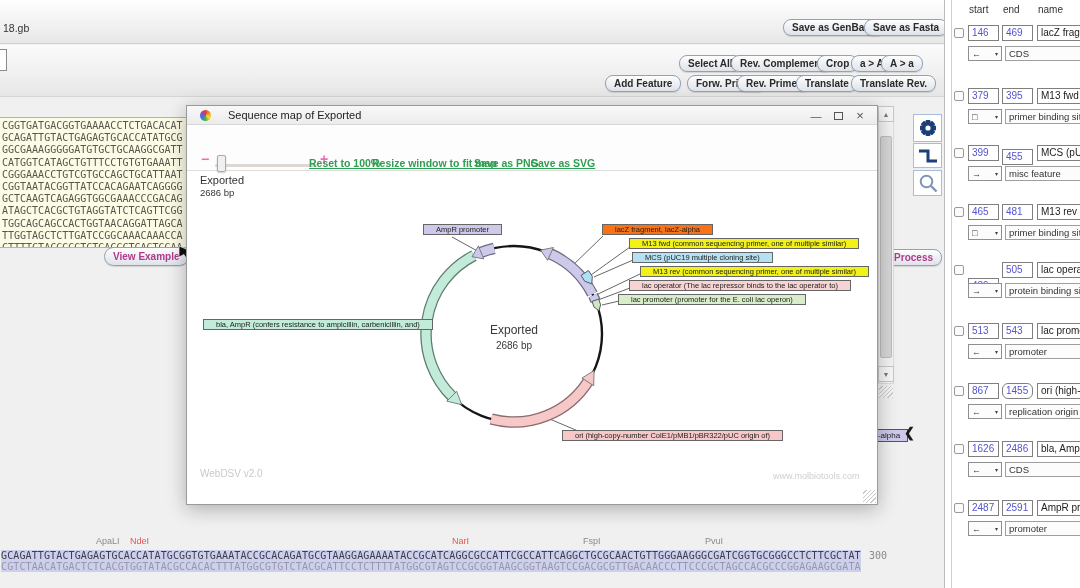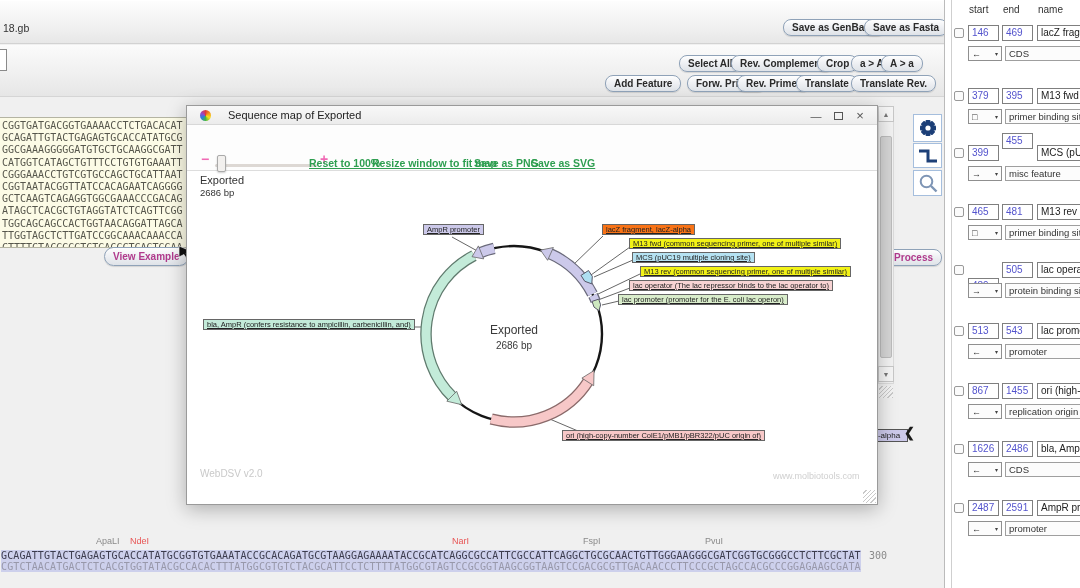--- a/index.html
+++ b/index.html
@@ -101,21 +101,21 @@
   .map-header-name { position:absolute; left:13px; top:68px; font-size:11px; color:#333; }
   .map-header-len  { position:absolute; left:13px; top:81px; font-size:9.5px; color:#333; }
   .map-center-name { position:absolute; left:277px; top:217px; width:100px; text-align:center; font-size:12px; color:#3a3a3a; }
   .map-center-len  { position:absolute; left:277px; top:234px; width:100px; text-align:center; font-size:10px; color:#3a3a3a; }
   .popup-footer-app  { position:absolute; left:13px; top:362px; font-size:10px; color:#c9c9c9; }
   .popup-footer-site { position:absolute; left:586px; top:365px; font-size:9px; color:#cfcfcf; }
   .popup-grip { position:absolute; right:1px; bottom:1px; width:13px; height:13px;
     background:repeating-linear-gradient(135deg,#fff 0 2px,#c9c9c9 2px 3px); }
 
   .map-label { position:absolute; z-index:11; border:1px solid #666; color:#222; font-size:7.5px;
-    line-height:9px; padding:0px 3px; white-space:nowrap;text-decoration:underline; }
+    line-height:9px; padding:0px 12px; white-space:nowrap; }
 
   .map-svg { position:absolute; left:0; top:0; width:692px; height:400px; pointer-events:none; }
 
   
   .enzyme-label { position:absolute; top:536px; font-size:9px; z-index:1; }
   .strand { position:absolute; left:1px; font-family:"DejaVu Sans Mono", monospace; font-size:10px;
     letter-spacing:0.12px; background:#cdd0ec; white-space:pre; z-index:1; line-height:11px; }
   .strand.top { top:550px; color:#3c3c4e; }
   .strand.bottom { top:561px; color:#9898aa; }
   .seq-pos { position:absolute; left:869px; top:550px; font-size:10px; color:#8a8a8a; z-index:1;
@@ -224,21 +224,21 @@
       <div class="fbox num" style="left: 968px; top: 88px; width: 31px; z-index: 2;">379</div>
       <div class="fbox num" style="left: 1002px; top: 88px; width: 31px; z-index: 2;">395</div>
       <div class="fbox nm" style="left: 1037px; top: 88px; width: 70px; z-index: 2;">M13 fwd (c</div>
       <div class="fdir" style="left: 968px; top: 109px; z-index: 2;">
         <span>□</span>
         <span class="caret">▾</span>
       </div>
       <div class="ftype" style="left: 1005px; top: 109px; z-index: 2;">primer binding site</div>
       <div class="fcheck" style="left: 954px; top: 148px; z-index: 2;"></div>
       <div class="fbox num" style="left: 968px; top: 145px; width: 31px; z-index: 2;">399</div>
-      <div class="fbox num" style="left: 1002px; top: 133px; width: 31px; z-index: 2;">455</div>
+      <div class="fbox num" style="left: 1002px; top: 149px; width: 31px; z-index: 2;">455</div>
       <div class="fbox nm" style="left: 1037px; top: 145px; width: 70px; z-index: 2;">MCS (pUC</div>
       <div class="fdir" style="left: 968px; top: 166px; z-index: 2;">
         <span>→</span>
         <span class="caret">▾</span>
       </div>
       <div class="ftype" style="left: 1005px; top: 166px; z-index: 2;">misc feature</div>
       <div class="fcheck" style="left: 954px; top: 207px; z-index: 2;"></div>
       <div class="fbox num" style="left: 968px; top: 204px; width: 31px; z-index: 2;">465</div>
       <div class="fbox num" style="left: 1002px; top: 204px; width: 31px; z-index: 2;">481</div>
       <div class="fbox nm" style="left: 1037px; top: 204px; width: 70px; z-index: 2;">M13 rev (c</div>
@@ -260,21 +260,21 @@
       <div class="fbox num" style="left: 968px; top: 323px; width: 31px; z-index: 2;">513</div>
       <div class="fbox num" style="left: 1002px; top: 323px; width: 31px; z-index: 2;">543</div>
       <div class="fbox nm" style="left: 1037px; top: 323px; width: 70px; z-index: 2;">lac promot</div>
       <div class="fdir" style="left: 968px; top: 344px; z-index: 2;">
         <span>←</span>
         <span class="caret">▾</span>
       </div>
       <div class="ftype" style="left: 1005px; top: 344px; z-index: 2;">promoter</div>
       <div class="fcheck" style="left: 954px; top: 386px; z-index: 2;"></div>
       <div class="fbox num" style="left: 968px; top: 383px; width: 31px; z-index: 2;">867</div>
-      <div class="fbox num" style="left: 1002px; top: 383px; width: 31px; z-index: 2;">1455</div>
+      <div class="fbox num" style="left: 1002px; top: 383px; width: 31px; z-index: 2; border-radius: 6px;">1455</div>
       <div class="fbox nm" style="left: 1037px; top: 383px; width: 70px; z-index: 2;">ori (high-c</div>
       <div class="fdir" style="left: 968px; top: 404px; z-index: 2;">
         <span>←</span>
         <span class="caret">▾</span>
       </div>
       <div class="ftype" style="left: 1005px; top: 404px; z-index: 2;">replication origin</div>
       <div class="fcheck" style="left: 954px; top: 444px; z-index: 2;"></div>
       <div class="fbox num" style="left: 968px; top: 441px; width: 31px; z-index: 2;">1626</div>
       <div class="fbox num" style="left: 1002px; top: 441px; width: 31px; z-index: 2;">2486</div>
       <div class="fbox nm" style="left: 1037px; top: 441px; width: 70px; z-index: 2;">bla, AmpR</div>

